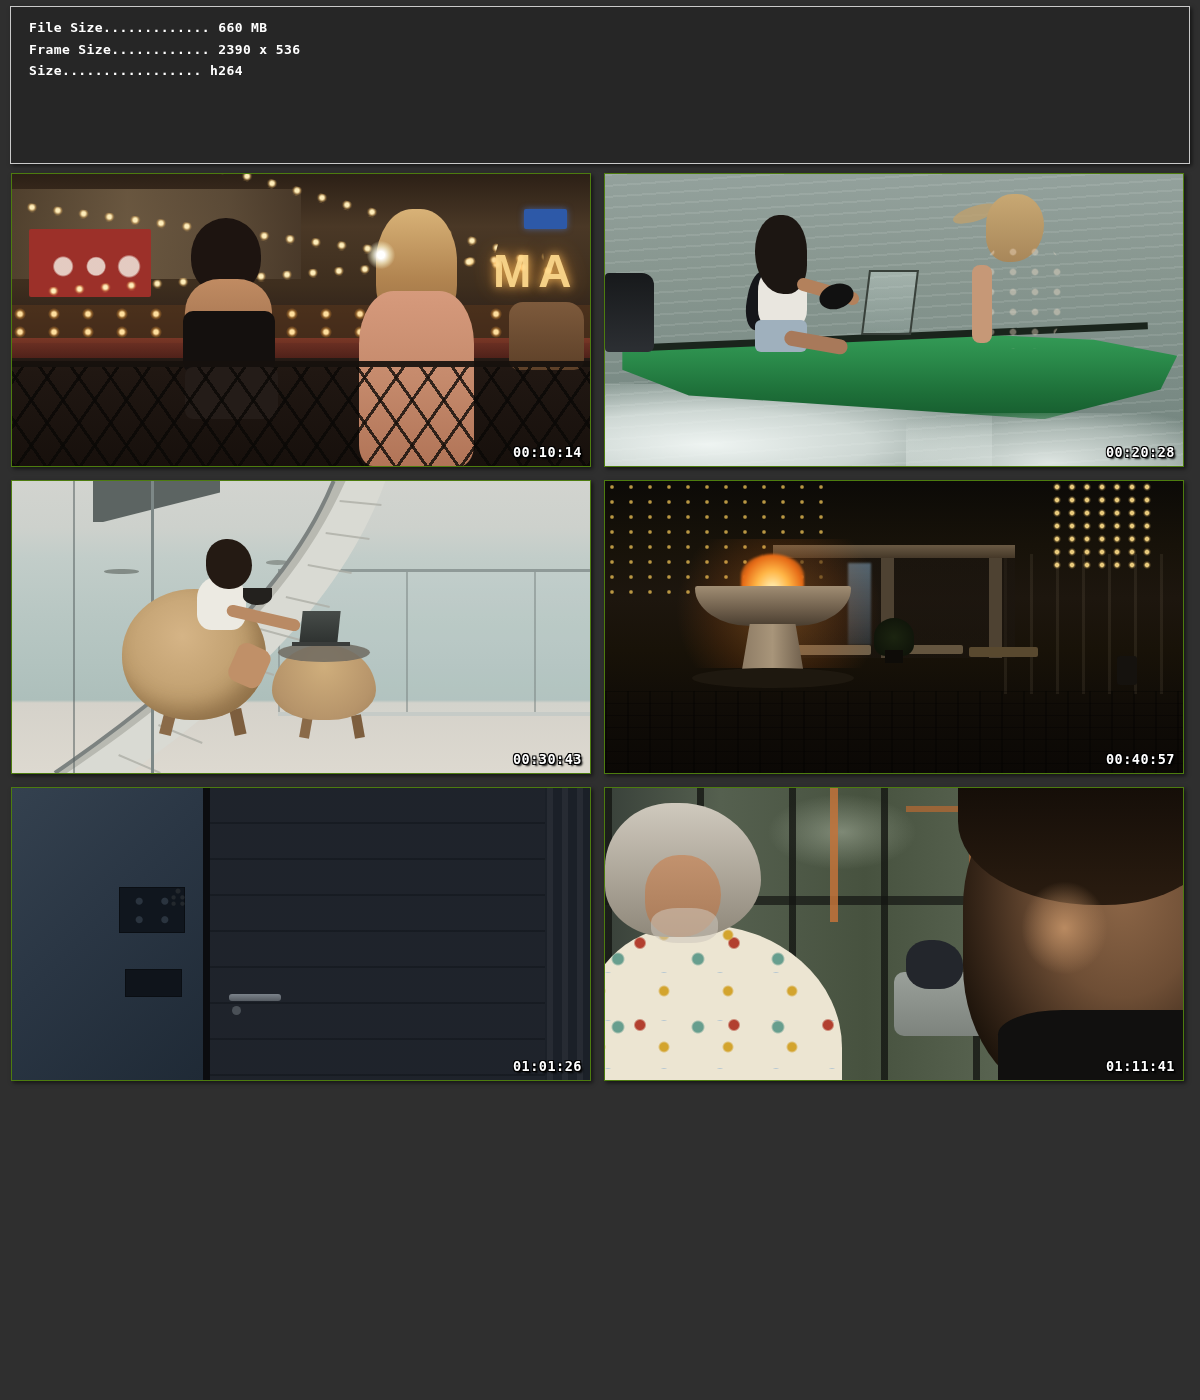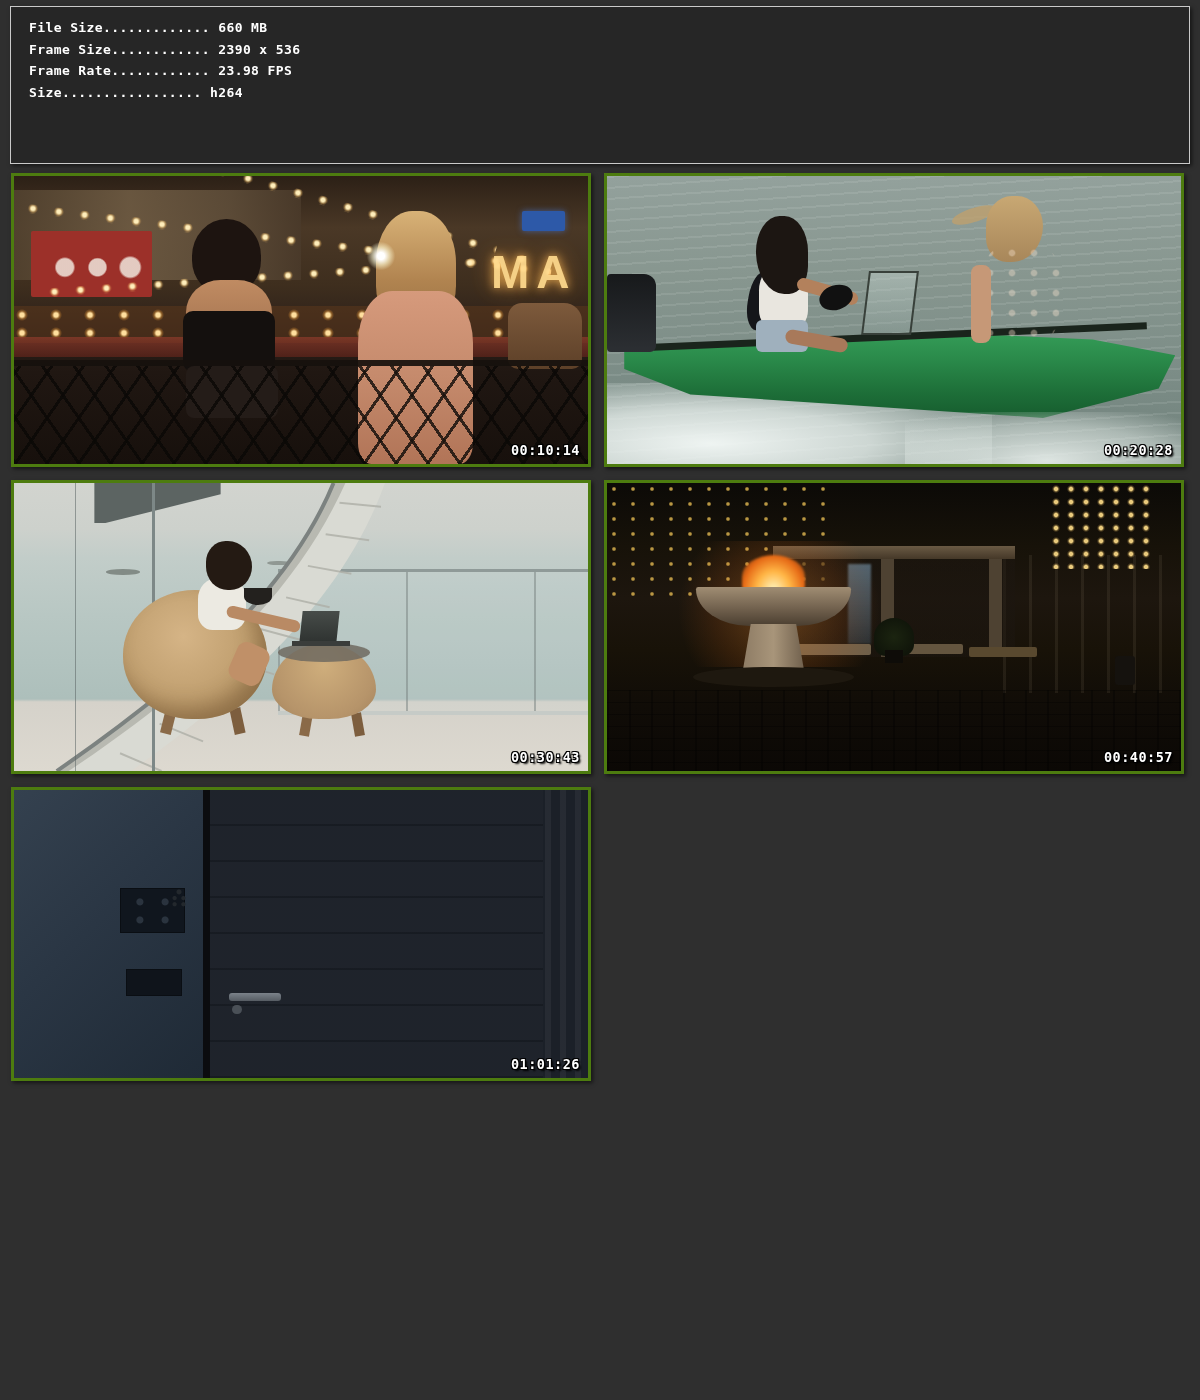--- a/index.html
+++ b/index.html
@@ -24,21 +24,21 @@
     color:#d9d9d9;margin-top:3px;letter-spacing:.5px;
   }
   
   .grid{
     position:absolute;left:11px;top:173px;
     display:grid;grid-template-columns:580px 580px;grid-auto-rows:294px;
     gap:13px 13px;
   }
   .shot{
     position:relative;box-sizing:border-box;overflow:hidden;
-    border:3px solid #4d7c0f;background:#d946ef;
+    border:1px solid #4d7c0f;background:#d946ef;
     box-shadow:2px 2px 4px rgba(0,0,0,.55);
   }
   .ts{
     position:absolute;right:8px;bottom:6px;z-index:50;
     font:bold 13.5px "DejaVu Sans Mono", monospace;color:#ffffff;
     text-shadow:-1px -1px 0 #000,1px -1px 0 #000,-1px 1px 0 #000,1px 1px 0 #000,2px 2px 2px #000;
     letter-spacing:.5px;
   }
   .scene{position:absolute;inset:0;}
   .el{position:absolute;}
@@ -194,21 +194,20 @@
   .s8-glint1{left:62%;top:41%;width:1%;height:2.6%;background:#767d84;}
   .s8-glint2{left:64.6%;top:41%;width:1%;height:2.6%;background:#6a7178;}
   .s8-shadow{left:66%;top:16%;width:9%;height:34%;background:rgba(0,0,0,.25);filter:blur(6px);}
 </style>
 </head>
 <body>
 
 <div class="info-box">
   <div class="info-line">File Size............. 660 MB</div>
   <div class="info-line">Frame Size............ 2390 x 536</div>
-  <div class="info-line">Frame Rate............ 23.98 FPS</div>
   <div class="info-line">Size................. h264</div>
 </div>
 
 <div class="grid">
 
   <div class="shot">
     <div class="scene s1">
       <div class="el s1-mural"></div>
       <div class="el s1-banner"></div>
       <div class="el s1-bluesign"></div>
@@ -329,15 +328,36 @@
       <div class="el s6-panel2"></div>
       <div class="el s6-gap"></div>
       <div class="el s6-door"></div>
       <div class="el s6-handle"></div>
       <div class="el s6-rosette"></div>
       <div class="el s6-curtain"></div>
     </div>
     <span class="ts">01:01:26</span>
   </div>
 
+  <div class="shot">
+    <div class="scene s7">
+      <div class="el s7-glowspot"></div>
+      <div class="el s7-mullions"></div>
+      <div class="el s7-beam"></div>
+      <div class="el s7-orange1"></div>
+      <div class="el s7-orange2"></div>
+      <div class="el s7-orange3"></div>
+      <div class="el s7-sofa"></div>
+      <div class="el s7-bag"></div>
+      <div class="el s7-shirt"></div>
+      <div class="el s7-hair-l"></div>
+      <div class="el s7-face-l"></div>
+      <div class="el s7-beard-l"></div>
+      <div class="el s7-head-r"></div>
+      <div class="el s7-hair-r"></div>
+      <div class="el s7-cheek-r"></div>
+      <div class="el s7-body-r"></div>
+    </div>
+    <span class="ts">01:11:41</span>
+  </div>
 
 
 </div>
 
 </body></html>

